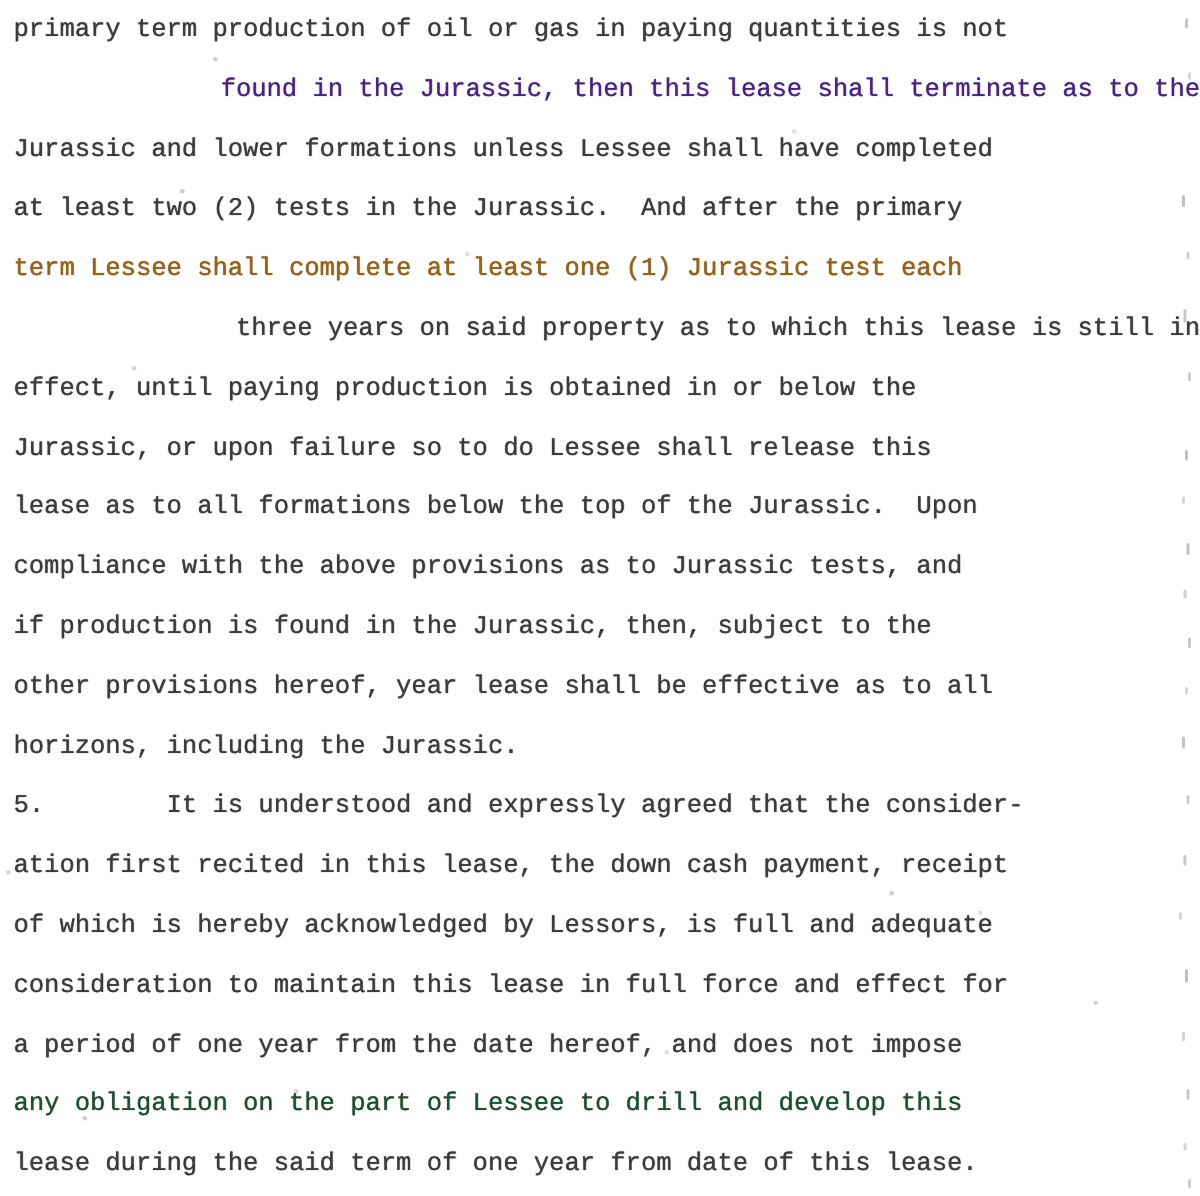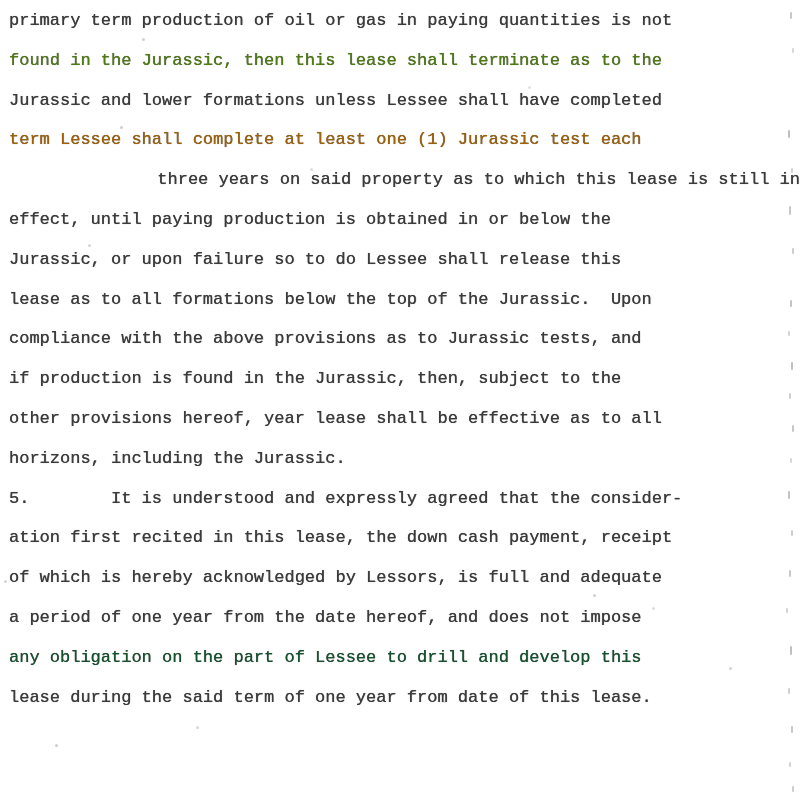--- a/index.html
+++ b/index.html
@@ -44,34 +44,36 @@
     border-radius: 50%;
     background: #5a5a5a;
   }
 </style>
 </head>
 <body>
 
 <div class="page">
   <div class="text-block" id="text-block">
       <div class="doc-line" style="color: rgb(59, 59, 59);">primary term production of oil or gas in paying quantities is not</div>
-      <div class="doc-line" style="color: #4d7c0f;">found in the Jurassic, then this lease shall terminate as to the</div>
+      <div class="doc-line" style="color: #4c1d95; text-align: right;">found in the Jurassic, then this lease shall terminate as to the</div>
       <div class="doc-line" style="color: rgb(59, 59, 59);">Jurassic and lower formations unless Lessee shall have completed</div>
+      <div class="doc-line" style="color: rgb(59, 59, 59);">at least two (2) tests in the Jurassic.  And after the primary</div>
       <div class="doc-line" style="color: #a16207;">term Lessee shall complete at least one (1) Jurassic test each</div>
       <div class="doc-line" style="color: rgb(59, 59, 59); text-align: right;">three years on said property as to which this lease is still in</div>
       <div class="doc-line" style="color: rgb(59, 59, 59);">effect, until paying production is obtained in or below the</div>
       <div class="doc-line" style="color: rgb(59, 59, 59);">Jurassic, or upon failure so to do Lessee shall release this</div>
       <div class="doc-line" style="color: rgb(59, 59, 59);">lease as to all formations below the top of the Jurassic.  Upon</div>
       <div class="doc-line" style="color: rgb(59, 59, 59);">compliance with the above provisions as to Jurassic tests, and</div>
       <div class="doc-line" style="color: rgb(59, 59, 59);">if production is found in the Jurassic, then, subject to the</div>
       <div class="doc-line" style="color: rgb(59, 59, 59);">other provisions hereof, year lease shall be effective as to all</div>
       <div class="doc-line" style="color: rgb(59, 59, 59);">horizons, including the Jurassic.</div>
       <div class="doc-line" style="color: rgb(59, 59, 59);">5.        It is understood and expressly agreed that the consider-</div>
       <div class="doc-line" style="color: rgb(59, 59, 59);">ation first recited in this lease, the down cash payment, receipt</div>
       <div class="doc-line" style="color: rgb(59, 59, 59);">of which is hereby acknowledged by Lessors, is full and adequate</div>
+      <div class="doc-line" style="color: rgb(59, 59, 59);">consideration to maintain this lease in full force and effect for</div>
       <div class="doc-line" style="color: rgb(59, 59, 59);">a period of one year from the date hereof, and does not impose</div>
       <div class="doc-line" style="color: #14532d;">any obligation on the part of Lessee to drill and develop this</div>
       <div class="doc-line" style="color: rgb(59, 59, 59);">lease during the said term of one year from date of this lease.</div>
     </div>
   <div id="artifact-layer">
       <div class="edge-mark" style="left: 790px; top: 12px; height: 7px; opacity: 0.3;"></div>
       <div class="edge-mark" style="left: 792px; top: 48px; height: 5px; opacity: 0.22;"></div>
       <div class="edge-mark" style="left: 788px; top: 130px; height: 8px; opacity: 0.35;"></div>
       <div class="edge-mark" style="left: 791px; top: 168px; height: 5px; opacity: 0.25;"></div>
       <div class="edge-mark" style="left: 789px; top: 206px; height: 9px; opacity: 0.3;"></div>

